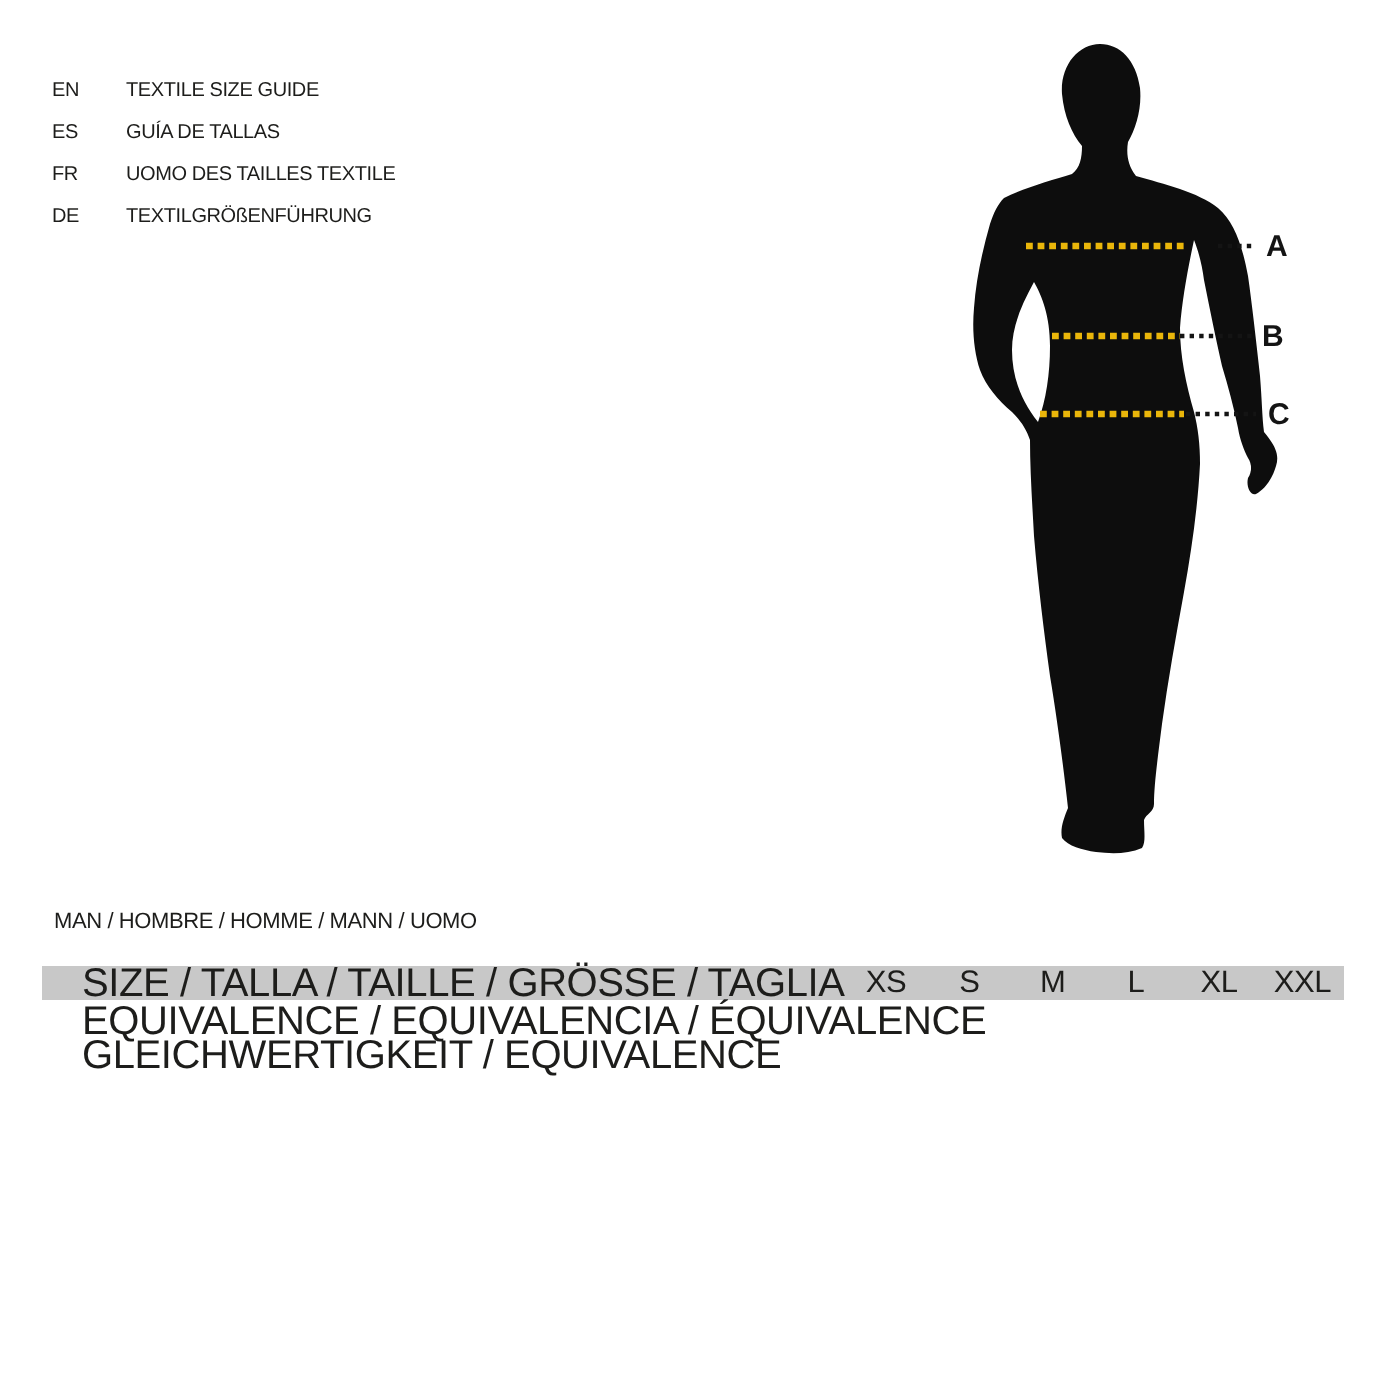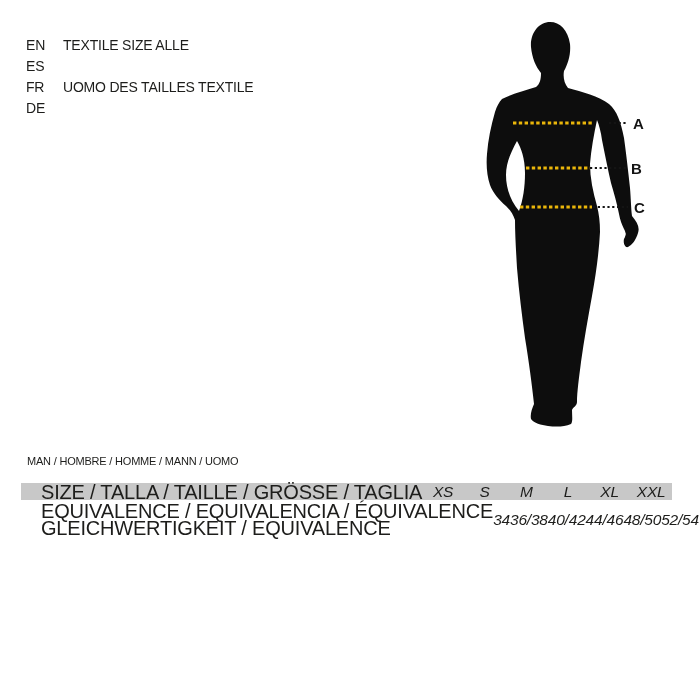--- a/index.html
+++ b/index.html
@@ -2,64 +2,66 @@
 <html><head>
 <meta charset="utf-8">
 <style>
   html,body{margin:0;padding:0;background:#fff;}
   .canvas{
     position:relative;width:700px;height:700px;background:#ffffff;overflow:hidden;
     font-family:"Liberation Sans",sans-serif;color:#1d1d1b;
   }
   
   .lang-list{position:absolute;left:26px;top:35px;}
-  .lang-row{display:flex;height:21px;line-height:21px;font-size:14px;letter-spacing:-0.2px;}
+  .lang-row{display:flex;height:21px;line-height:21px;font-size:10px;letter-spacing:-0.2px;}
   .lang-code{width:37px;flex:0 0 37px;}
   .lang-label{white-space:nowrap;}
   
   .figure{position:absolute;left:460px;top:0;width:240px;height:460px;}
   .figure svg{position:absolute;left:0;top:0;}
   .mlabel{
     position:absolute;font-size:15px;font-weight:bold;letter-spacing:-0.2px;color:#141414;
     line-height:15px;
   }
   .mlabel.a{left:173px;top:116px;}
   .mlabel.b{left:171px;top:161px;}
   .mlabel.c{left:174px;top:200px;}
   
   .gender-heading{position:absolute;left:27px;top:455px;font-size:11px;letter-spacing:-0.2px;white-space:nowrap;}
   .size-table{position:absolute;left:21px;top:483px;width:651px;}
   .t-row{display:flex;align-items:center;}
   .header-row{background:#c8c8c8;height:17px;align-items:center;}
   .row-label{flex:0 0 268px;padding-left:20px;font-size:20px;letter-spacing:-0.2px;white-space:nowrap;line-height:16px;}
   .row-label.two-line div{line-height:16.5px;white-space:nowrap;}
-  .cells{flex:1;display:flex;font-style:italic;}
+  .cells{flex:1;display:flex;}
   .cell{flex:1;text-align:center;font-size:15.5px;letter-spacing:-0.2px;line-height:16px;}
   .equiv-row{margin-top:3px;}
   .equiv-row .cells{padding-top:1px;}
 </style>
 </head>
 <body>
 
 <div class="canvas">
 
   <div class="lang-list">
     <div class="lang-row">
       <span class="lang-code">EN</span>
-      <span class="lang-label">TEXTILE SIZE ALLE</span>
+      <span class="lang-label">TEXTILE SIZE GUIDE</span>
     </div>
     <div class="lang-row">
       <span class="lang-code">ES</span>
+      <span class="lang-label">GUÍA DE TALLAS</span>
     </div>
     <div class="lang-row">
       <span class="lang-code">FR</span>
       <span class="lang-label">UOMO DES TAILLES TEXTILE</span>
     </div>
     <div class="lang-row">
       <span class="lang-code">DE</span>
+      <span class="lang-label">TEXTILGRÖßENFÜHRUNG</span>
     </div>
   </div>
 
   <div class="figure">
     <svg width="240" height="460" viewBox="0 0 240 460">
       <path fill="#0d0d0d" fill-rule="evenodd" d="M90,22
                C100,22 108,30 110,44
                C111,54 108,64 104,71
                C103,77 104,83 108,88
                C122,92 139,96 149,104
@@ -129,24 +131,16 @@
         <div class="cell">L</div>
         <div class="cell">XL</div>
         <div class="cell">XXL</div>
       </div>
     </div>
     <div class="t-row equiv-row">
       <div class="row-label two-line">
         <div>EQUIVALENCE / EQUIVALENCIA / ÉQUIVALENCE</div>
         <div>GLEICHWERTIGKEIT / EQUIVALENCE</div>
       </div>
-      <div class="cells">
-        <div class="cell">34</div>
-        <div class="cell">36/38</div>
-        <div class="cell">40/42</div>
-        <div class="cell">44/46</div>
-        <div class="cell">48/50</div>
-        <div class="cell">52/54</div>
-      </div>
     </div>
   </div>
 
 </div>
 
 </body></html>

